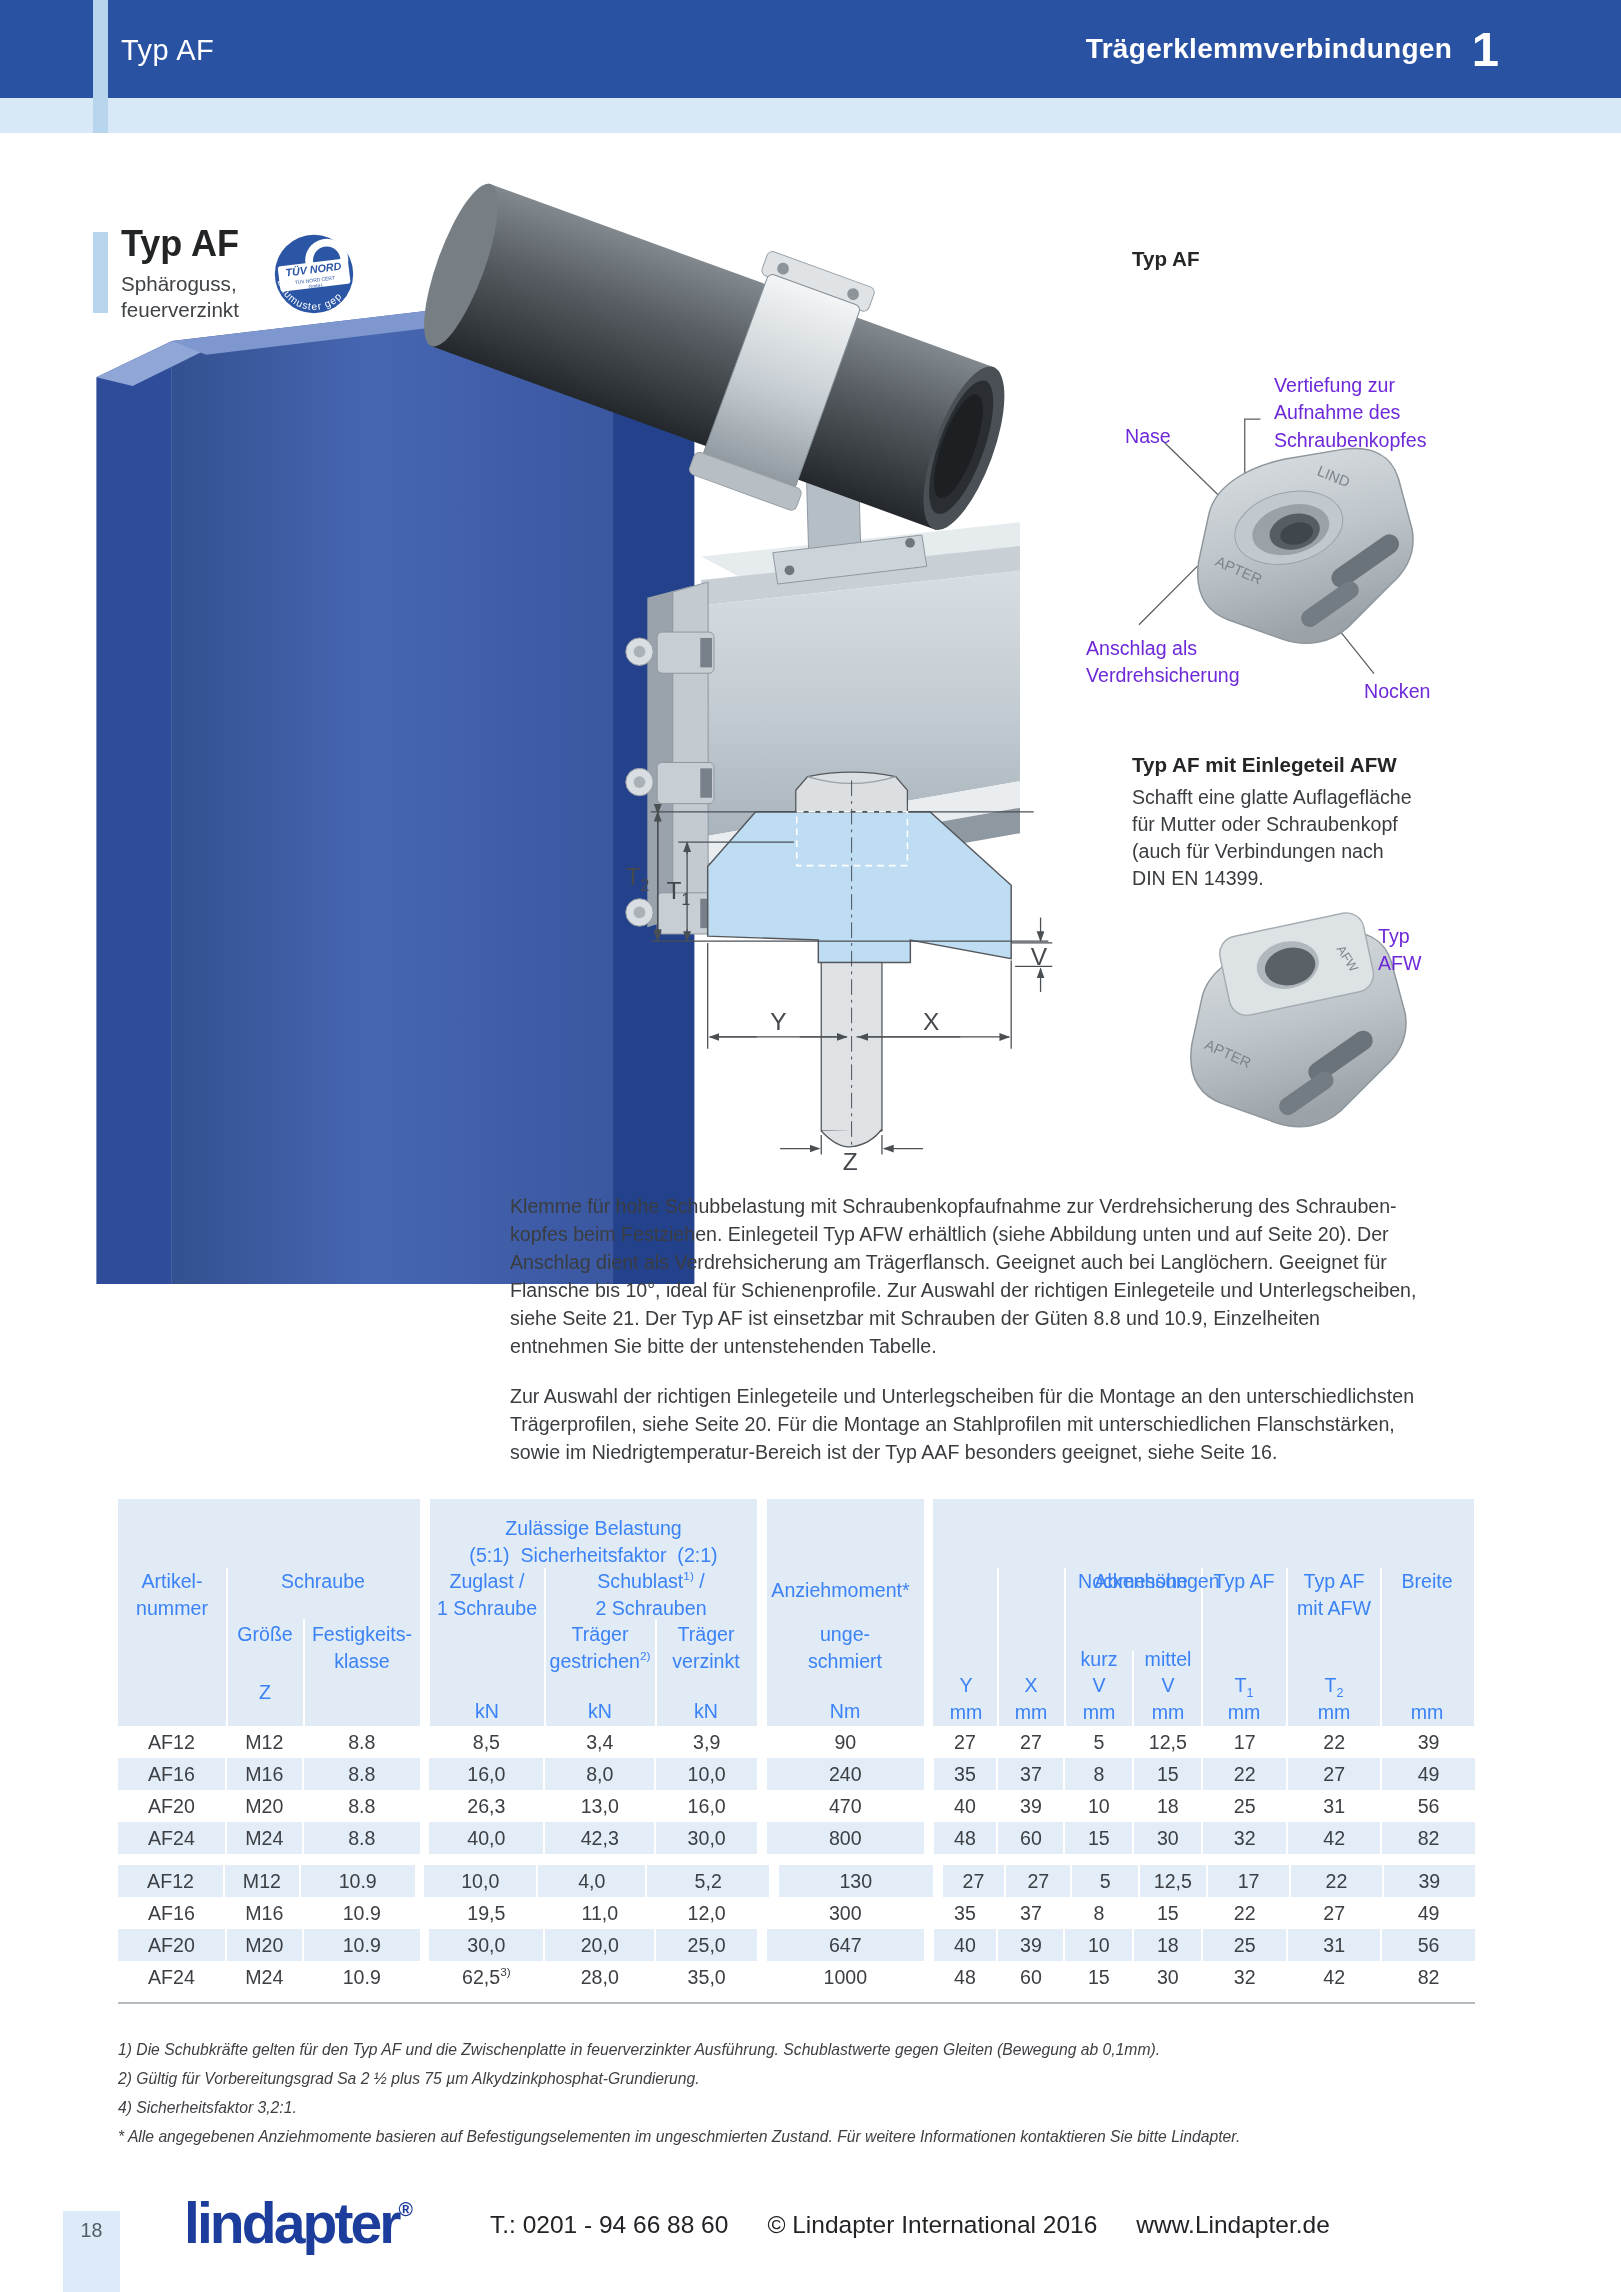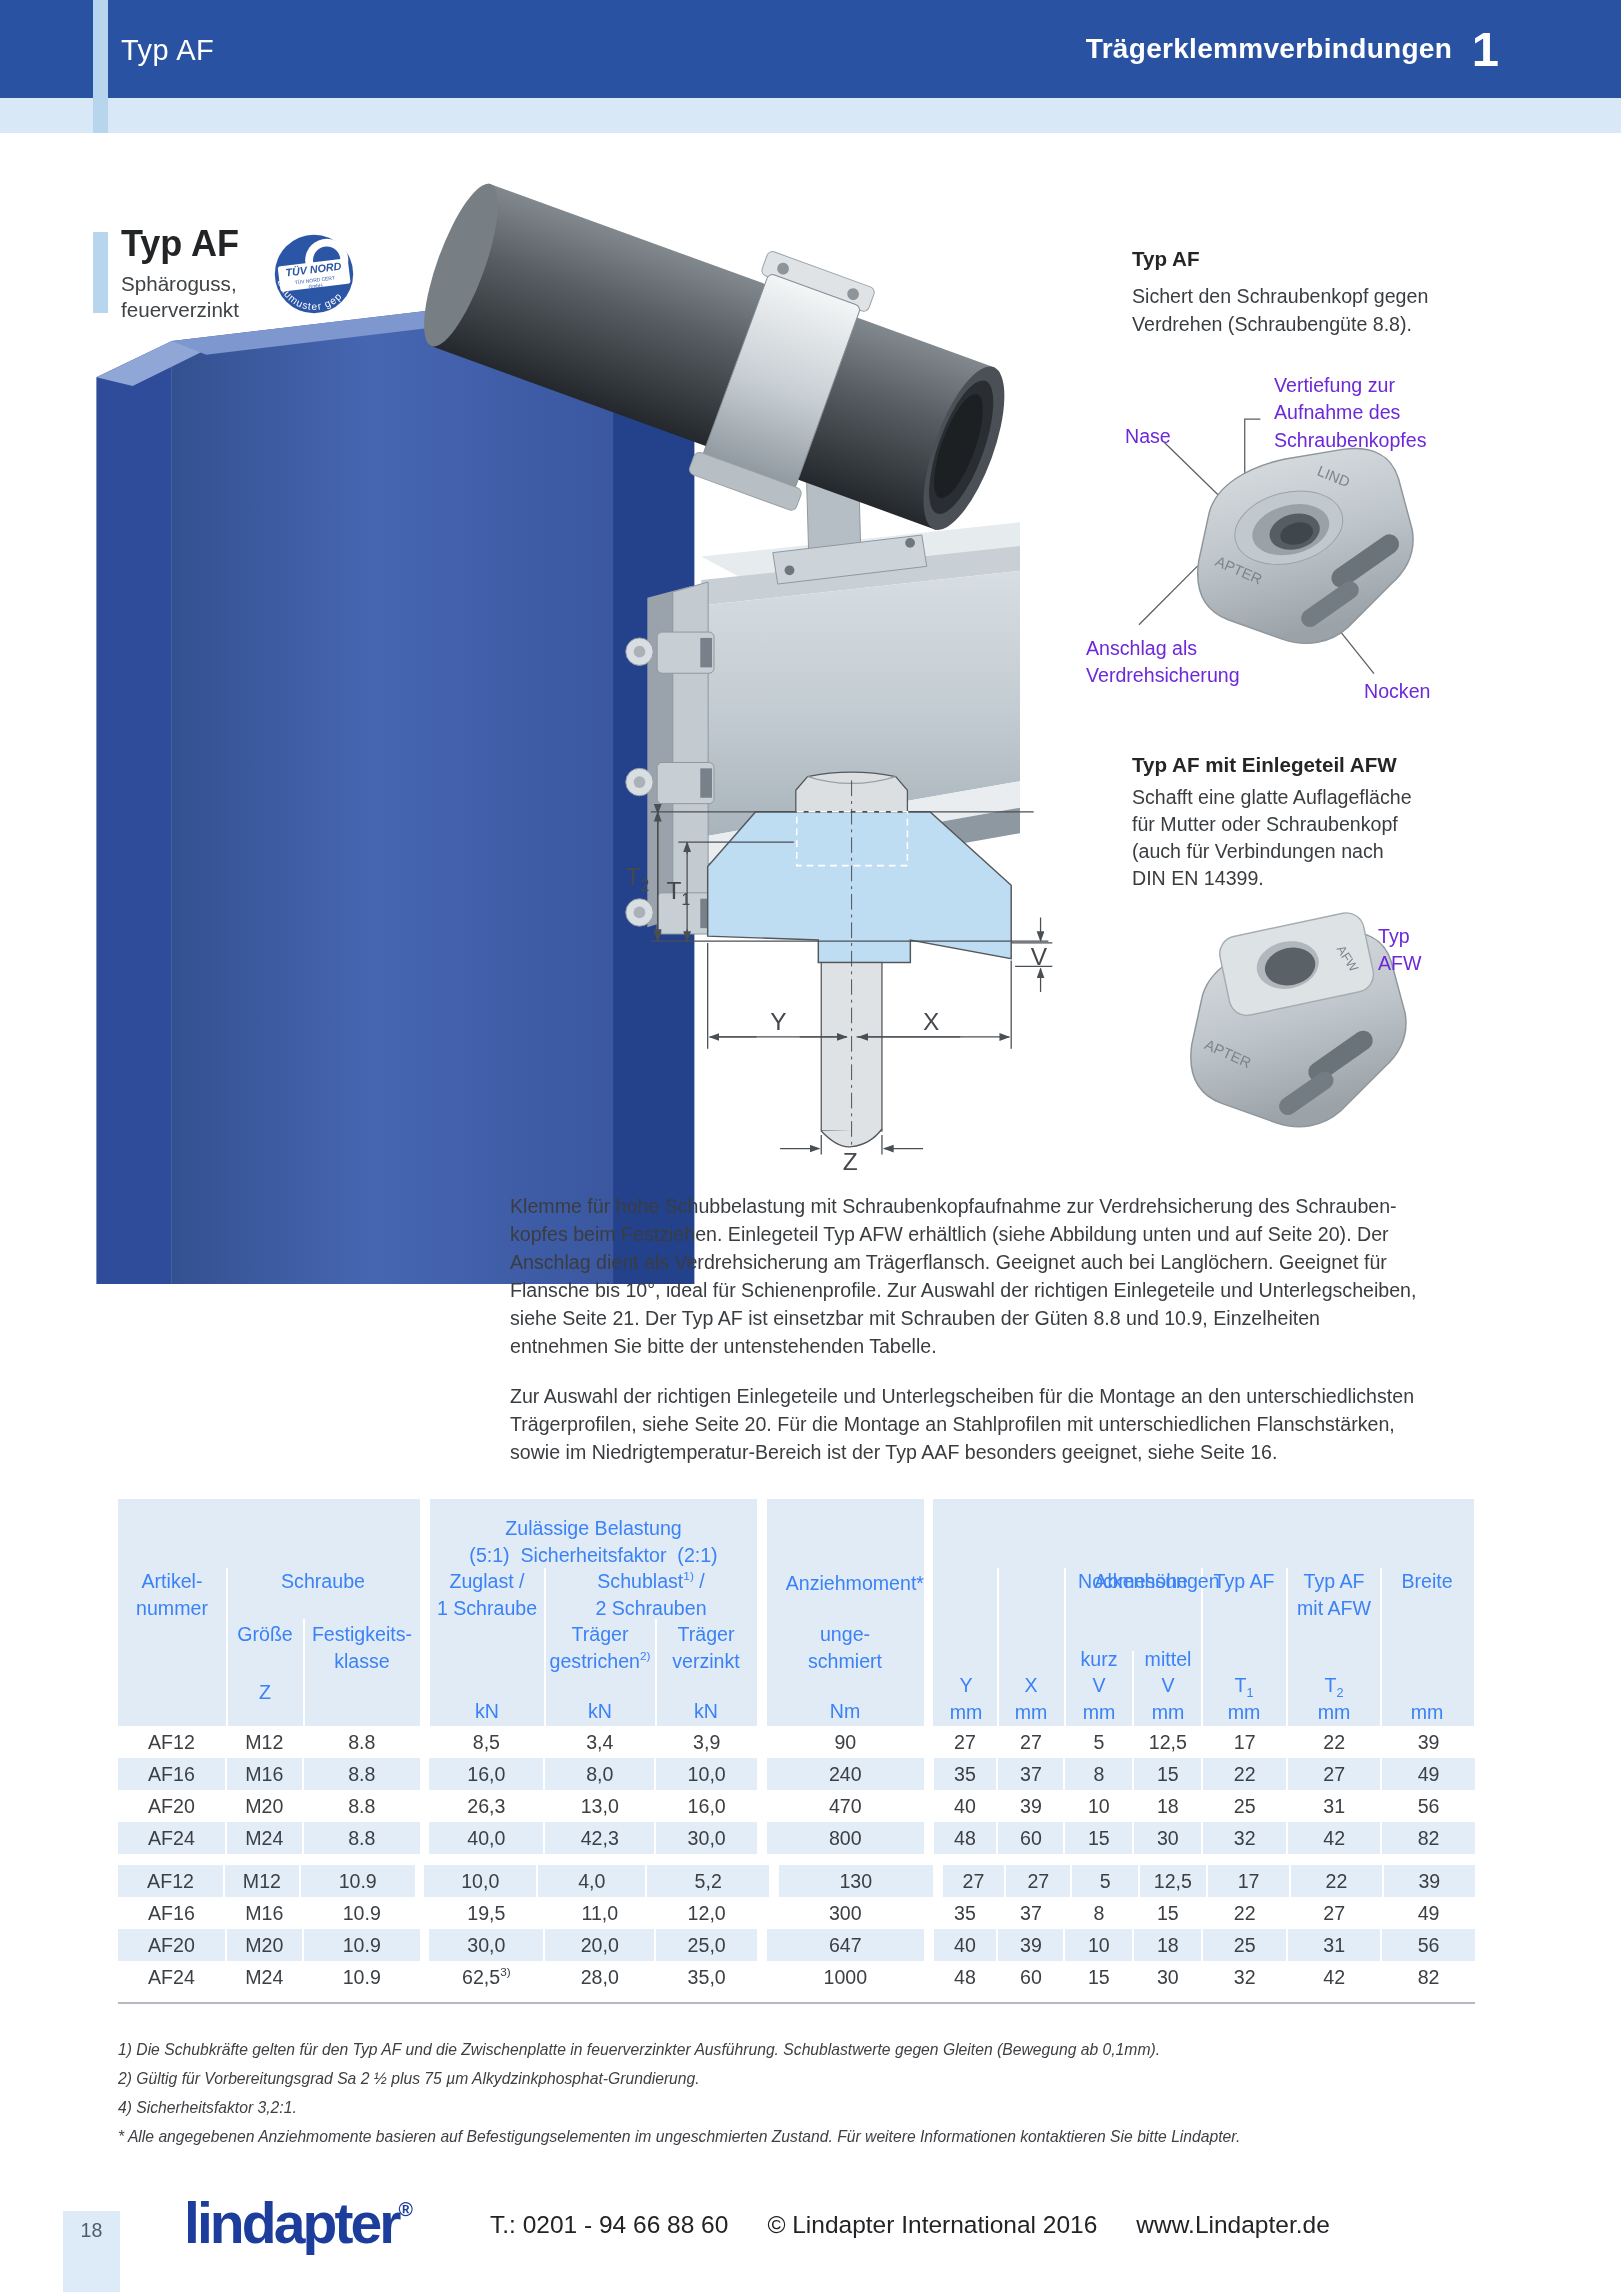--- a/index.html
+++ b/index.html
@@ -168,24 +168,20 @@
         <rect x="292" y="-122" width="116" height="26" rx="6" fill="#dfe3e6" stroke="#9aa2a8"></rect>
         <circle cx="312" cy="-109" r="6" fill="#8d959b"></circle>
           <circle cx="388" cy="-109" r="6" fill="#8d959b"></circle>
         <rect x="300" y="-100" width="100" height="200" rx="6" fill="url(#strapGrad)" stroke="#848d94"></rect>
         <rect x="292" y="96" width="116" height="24" rx="6" fill="#b7bfc5" stroke="#9aa2a8"></rect>
       </g>
     </g>
   </svg>
 
   <div class="rc-h" style="left:1132px;top:247px;">Typ AF</div>
-  <div class="rc-p" style="left:1132px;top:282px;">
-    <div>Sichert den Schraubenkopf gegen</div>
-    <div>Verdrehen (Schraubengüte 8.8).</div>
-  </div>
 
   <svg class="abs" style="left:1078px;top:372px;" width="451" height="333" viewBox="0 0 460 340">
     <defs>
       <linearGradient id="clampGrad" x1="0" y1="0" x2="0.3" y2="1">
         <stop offset="0" stop-color="#dbe0e3"></stop>
           <stop offset="0.55" stop-color="#bfc6cb"></stop>
           <stop offset="1" stop-color="#9ba3a9"></stop>
       </linearGradient>
     </defs>
     <g stroke="#5a5e62" stroke-width="1.3">
@@ -349,21 +345,21 @@
 
     <div class="hl" style="left:312px;top:15.7px;width:327px;">Zulässige Belastung</div>
     <div class="hl" style="left:312px;top:43px;width:327px;">(5:1)  Sicherheitsfaktor  (2:1)</div>
     <div class="hl" style="left:-34px;top:69px;width:176px;">Artikel-</div>
     <div class="hl" style="left:-34px;top:96px;width:176px;">nummer</div>
     <div class="hl" style="left:117px;top:69px;width:176px;">Schraube</div>
     <div class="hl" style="left:281px;top:69px;width:176px;">Zuglast /</div>
     <div class="hl" style="left:281px;top:96px;width:176px;">1 Schraube</div>
     <div class="hl" style="left:445px;top:69px;width:176px;"><span>Schublast</span><sup>1)</sup><span> /</span></div>
     <div class="hl" style="left:445px;top:96px;width:176px;">2 Schrauben</div>
-    <div class="hl" style="left:639px;top:71px;width:167px;text-align:right;">Anziehmoment*</div>
+    <div class="hl" style="left:639px;top:78px;width:167px;">Anziehmoment*</div>
     <div class="hl" style="left:951px;top:69px;width:176px;">Abmessungen</div>
     <div class="hl" style="left:927px;top:69px;width:176px;">Nockenhöhe</div>
     <div class="hl" style="left:1038px;top:69px;width:176px;">Typ AF</div>
     <div class="hl" style="left:1128px;top:69px;width:176px;">Typ AF</div>
     <div class="hl" style="left:1128px;top:96px;width:176px;">mit AFW</div>
     <div class="hl" style="left:1221px;top:69px;width:176px;">Breite</div>
     <div class="hl" style="left:59px;top:122px;width:176px;">Größe</div>
     <div class="hl" style="left:156px;top:122px;width:176px;">Festigkeits-</div>
     <div class="hl" style="left:156px;top:149px;width:176px;">klasse</div>
     <div class="hl" style="left:394px;top:122px;width:176px;">Träger</div>

